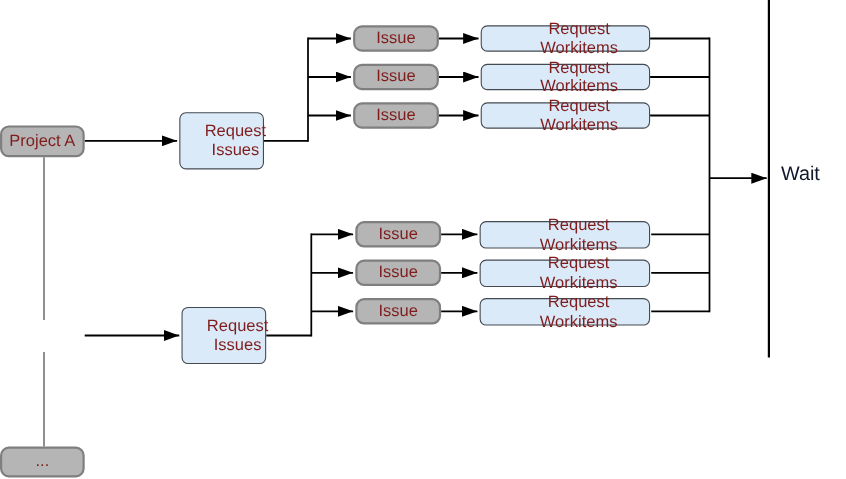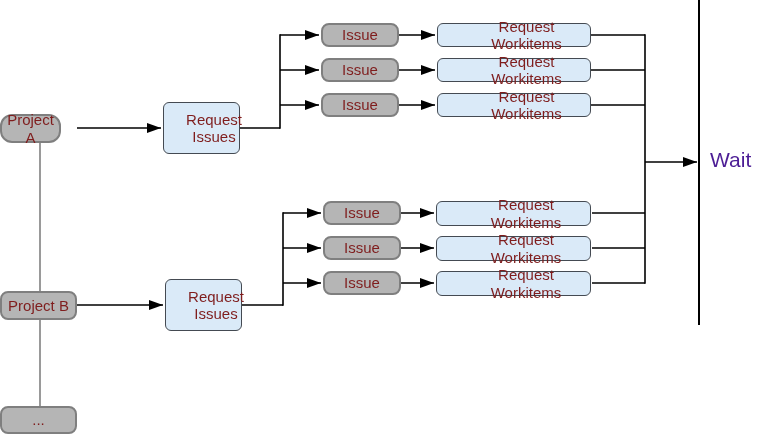--- a/index.html
+++ b/index.html
@@ -28,22 +28,22 @@
   }
   .req{
     background:#daeaf8;
     border:1.5px solid #444a52;
     border-radius:6px;
     padding-left:25px;
   }
   .wait-label{
     position:absolute;
     left:710px;top:148px;
-    font-size:21px;
-    color:#4c1d95;
+    font-size:18px;
+    color:#0f172a;
   }
   line, polyline{fill:none;}
   .conn{stroke:#000000;stroke-width:1.6;}
   .bar{stroke:#000000;stroke-width:2;}
   .plink{stroke:#808080;stroke-width:1.6;}
 </style>
 </head>
 <body>
 
 <div class="canvas">
@@ -91,22 +91,21 @@
     </g>
 
     <g>
       <line class="conn" x1="645" y1="34.2" x2="645" y2="283.8"></line>
       <line class="conn" x1="645" y1="162" x2="697" y2="162" marker-end="url(#arrow)"></line>
     </g>
 
     <line class="bar" x1="699" y1="0" x2="699" y2="325"></line>
   </svg>
 
-  <div class="node proc" style="left:0;top:114px;width:61px;height:29px;border-radius:12px;">Project A</div>
-  <div class="node proc" style="left:0;top:291px;width:77px;height:29px;">Project B</div>
+  <div class="node proc" style="left:0;top:114px;width:77px;height:29px;">Project A</div>
   <div class="node proc" style="left:0;top:406px;width:77px;height:28px;">...</div>
 
   <div class="node req" style="left:163px;top:102px;width:77px;height:52px;">Request Issues</div>
   <div class="node req" style="left:165px;top:279px;width:77px;height:52px;">Request Issues</div>
 
   <div class="node proc" style="left:321px;top:23px;width:78px;height:24px;">Issue</div>
   <div class="node proc" style="left:321px;top:58px;width:78px;height:24px;">Issue</div>
   <div class="node proc" style="left:321px;top:93px;width:78px;height:24px;">Issue</div>
 
   <div class="node req" style="left:437px;top:23px;width:154px;height:24px;">Request Workitems</div>

